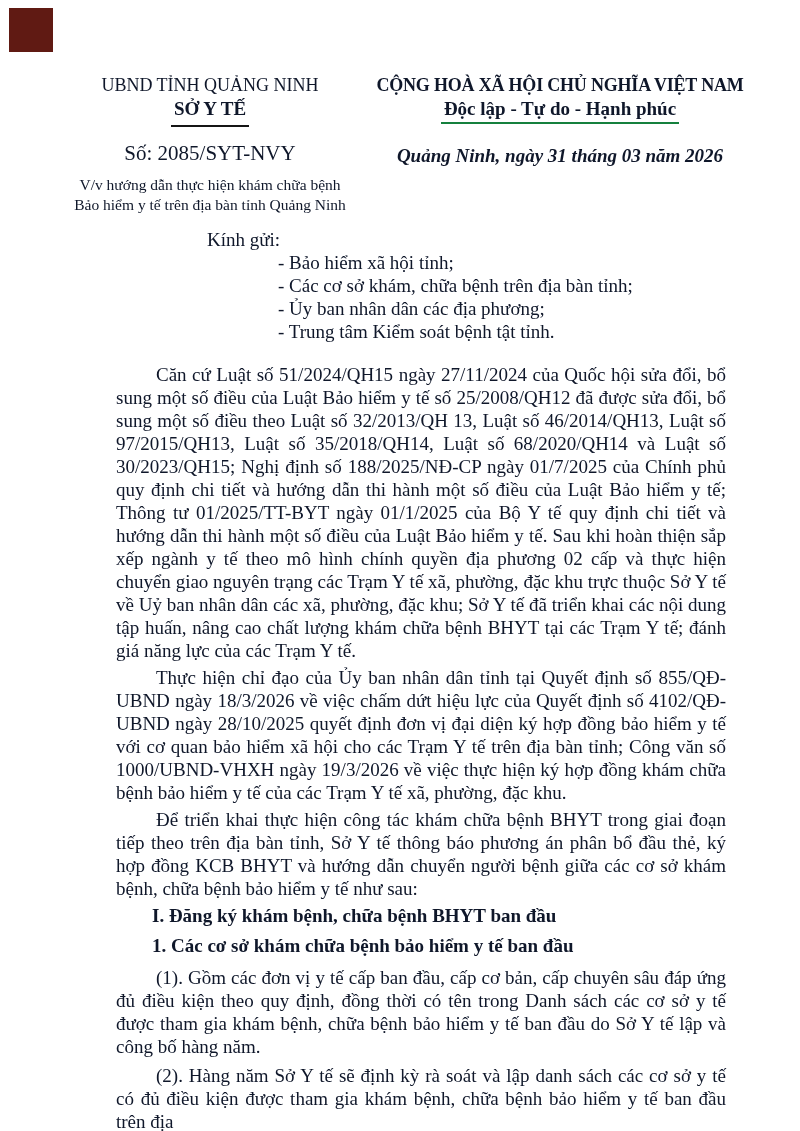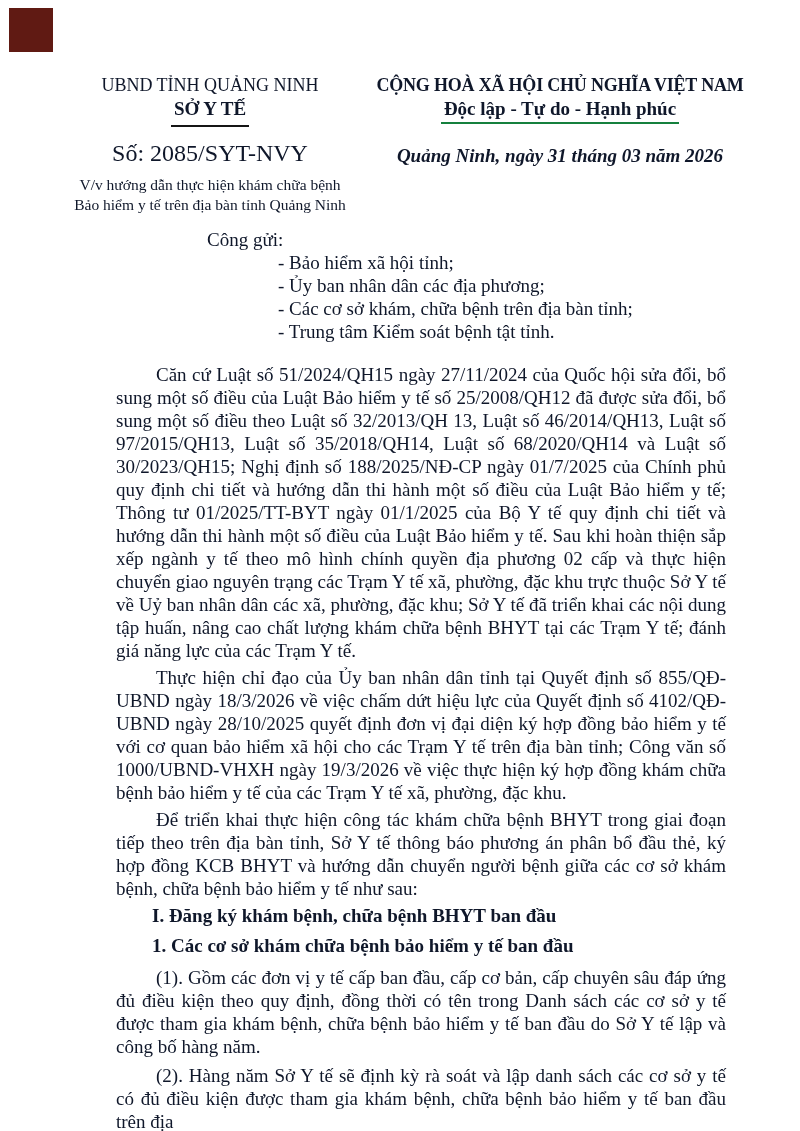--- a/index.html
+++ b/index.html
@@ -16,21 +16,21 @@
   }
   .corner-mark{
     position:absolute;left:9px;top:8px;width:44px;height:44px;
   }
   .hdr{display:flex;align-items:flex-start;}
   .hdr-left{margin-left:60px;width:300px;text-align:center;flex:none;}
   .hdr-right{width:400px;text-align:center;flex:none;}
   .org-parent{font-size:18px;line-height:23px;white-space:nowrap;}
   .org-name{font-size:19px;font-weight:bold;line-height:24px;}
   .org-rule{width:78px;height:0;border-top:2px solid #151515;margin:4px auto 0;}
-  .doc-number{font-size:24px;line-height:23px;margin-top:15px;}
+  .doc-number{font-size:21px;line-height:23px;margin-top:15px;}
   .doc-subject{font-size:15.5px;line-height:19.5px;margin-top:10px;}
   .nat-title{font-size:18px;font-weight:bold;line-height:23px;white-space:nowrap;letter-spacing:-0.2px;}
   .nat-motto-wrap{line-height:24px;}
   .nat-motto{display:inline-block;font-size:19px;font-weight:bold;border-bottom:2px solid #15803d;padding:0 3px 1px;}
   .place-date{font-style:italic;font-size:19px;line-height:23px;margin-top:20px;font-weight:bold;}
   .content{padding:0 70px 0 112px;font-size:19px;line-height:23px;}
   .salutation{margin-top:14px;}
   .salutation-label{margin-left:95px;}
   .recipients{margin-left:166px;}
   .recipient{white-space:nowrap;}
@@ -63,25 +63,25 @@
       <div class="nat-motto-wrap">
         <span class="nat-motto">Độc lập - Tự do - Hạnh phúc</span>
       </div>
       <div class="place-date">Quảng Ninh, ngày 31 tháng 03 năm 2026</div>
     </div>
   </div>
 
   <div class="content">
 
     <div class="salutation">
-      <div class="salutation-label">Công gửi:</div>
+      <div class="salutation-label">Kính gửi:</div>
       <div class="recipients">
         <div class="recipient">- Bảo hiểm xã hội tỉnh;</div>
+        <div class="recipient">- Các cơ sở khám, chữa bệnh trên địa bàn tỉnh;</div>
         <div class="recipient">- Ủy ban nhân dân các địa phương;</div>
-        <div class="recipient">- Các cơ sở khám, chữa bệnh trên địa bàn tỉnh;</div>
         <div class="recipient">- Trung tâm Kiểm soát bệnh tật tỉnh.</div>
       </div>
     </div>
 
     <p class="p p-first">Căn cứ Luật số 51/2024/QH15 ngày 27/11/2024 của Quốc hội sửa đổi, bổ sung một số điều của Luật Bảo hiểm y tế số 25/2008/QH12 đã được sửa đổi, bổ sung một số điều theo Luật số 32/2013/QH 13, Luật số 46/2014/QH13, Luật số 97/2015/QH13, Luật số 35/2018/QH14, Luật số 68/2020/QH14 và Luật số 30/2023/QH15; Nghị định số 188/2025/NĐ-CP ngày 01/7/2025 của Chính phủ quy định chi tiết và hướng dẫn thi hành một số điều của Luật Bảo hiểm y tế; Thông tư 01/2025/TT-BYT ngày 01/1/2025 của Bộ Y tế quy định chi tiết và hướng dẫn thi hành một số điều của Luật Bảo hiểm y tế. Sau khi hoàn thiện sắp xếp ngành y tế theo mô hình chính quyền địa phương 02 cấp và thực hiện chuyển giao nguyên trạng các Trạm Y tế xã, phường, đặc khu trực thuộc Sở Y tế về Uỷ ban nhân dân các xã, phường, đặc khu; Sở Y tế đã triển khai các nội dung tập huấn, nâng cao chất lượng khám chữa bệnh BHYT tại các Trạm Y tế; đánh giá năng lực của các Trạm Y tế.</p>
     <p class="p">Thực hiện chỉ đạo của Ủy ban nhân dân tỉnh tại Quyết định số 855/QĐ-UBND ngày 18/3/2026 về việc chấm dứt hiệu lực của Quyết định số 4102/QĐ-UBND ngày 28/10/2025 quyết định đơn vị đại diện ký hợp đồng bảo hiểm y tế với cơ quan bảo hiểm xã hội cho các Trạm Y tế trên địa bàn tỉnh; Công văn số 1000/UBND-VHXH ngày 19/3/2026 về việc thực hiện ký hợp đồng khám chữa bệnh bảo hiểm y tế của các Trạm Y tế xã, phường, đặc khu.</p>
     <p class="p">Để triển khai thực hiện công tác khám chữa bệnh BHYT trong giai đoạn tiếp theo trên địa bàn tỉnh, Sở Y tế thông báo phương án phân bổ đầu thẻ, ký hợp đồng KCB BHYT và hướng dẫn chuyển người bệnh giữa các cơ sở khám bệnh, chữa bệnh bảo hiểm y tế như sau:</p>
 
     <p class="h-section">I. Đăng ký khám bệnh, chữa bệnh BHYT ban đầu</p>
     <p class="h-sub">1. Các cơ sở khám chữa bệnh bảo hiểm y tế ban đầu</p>

